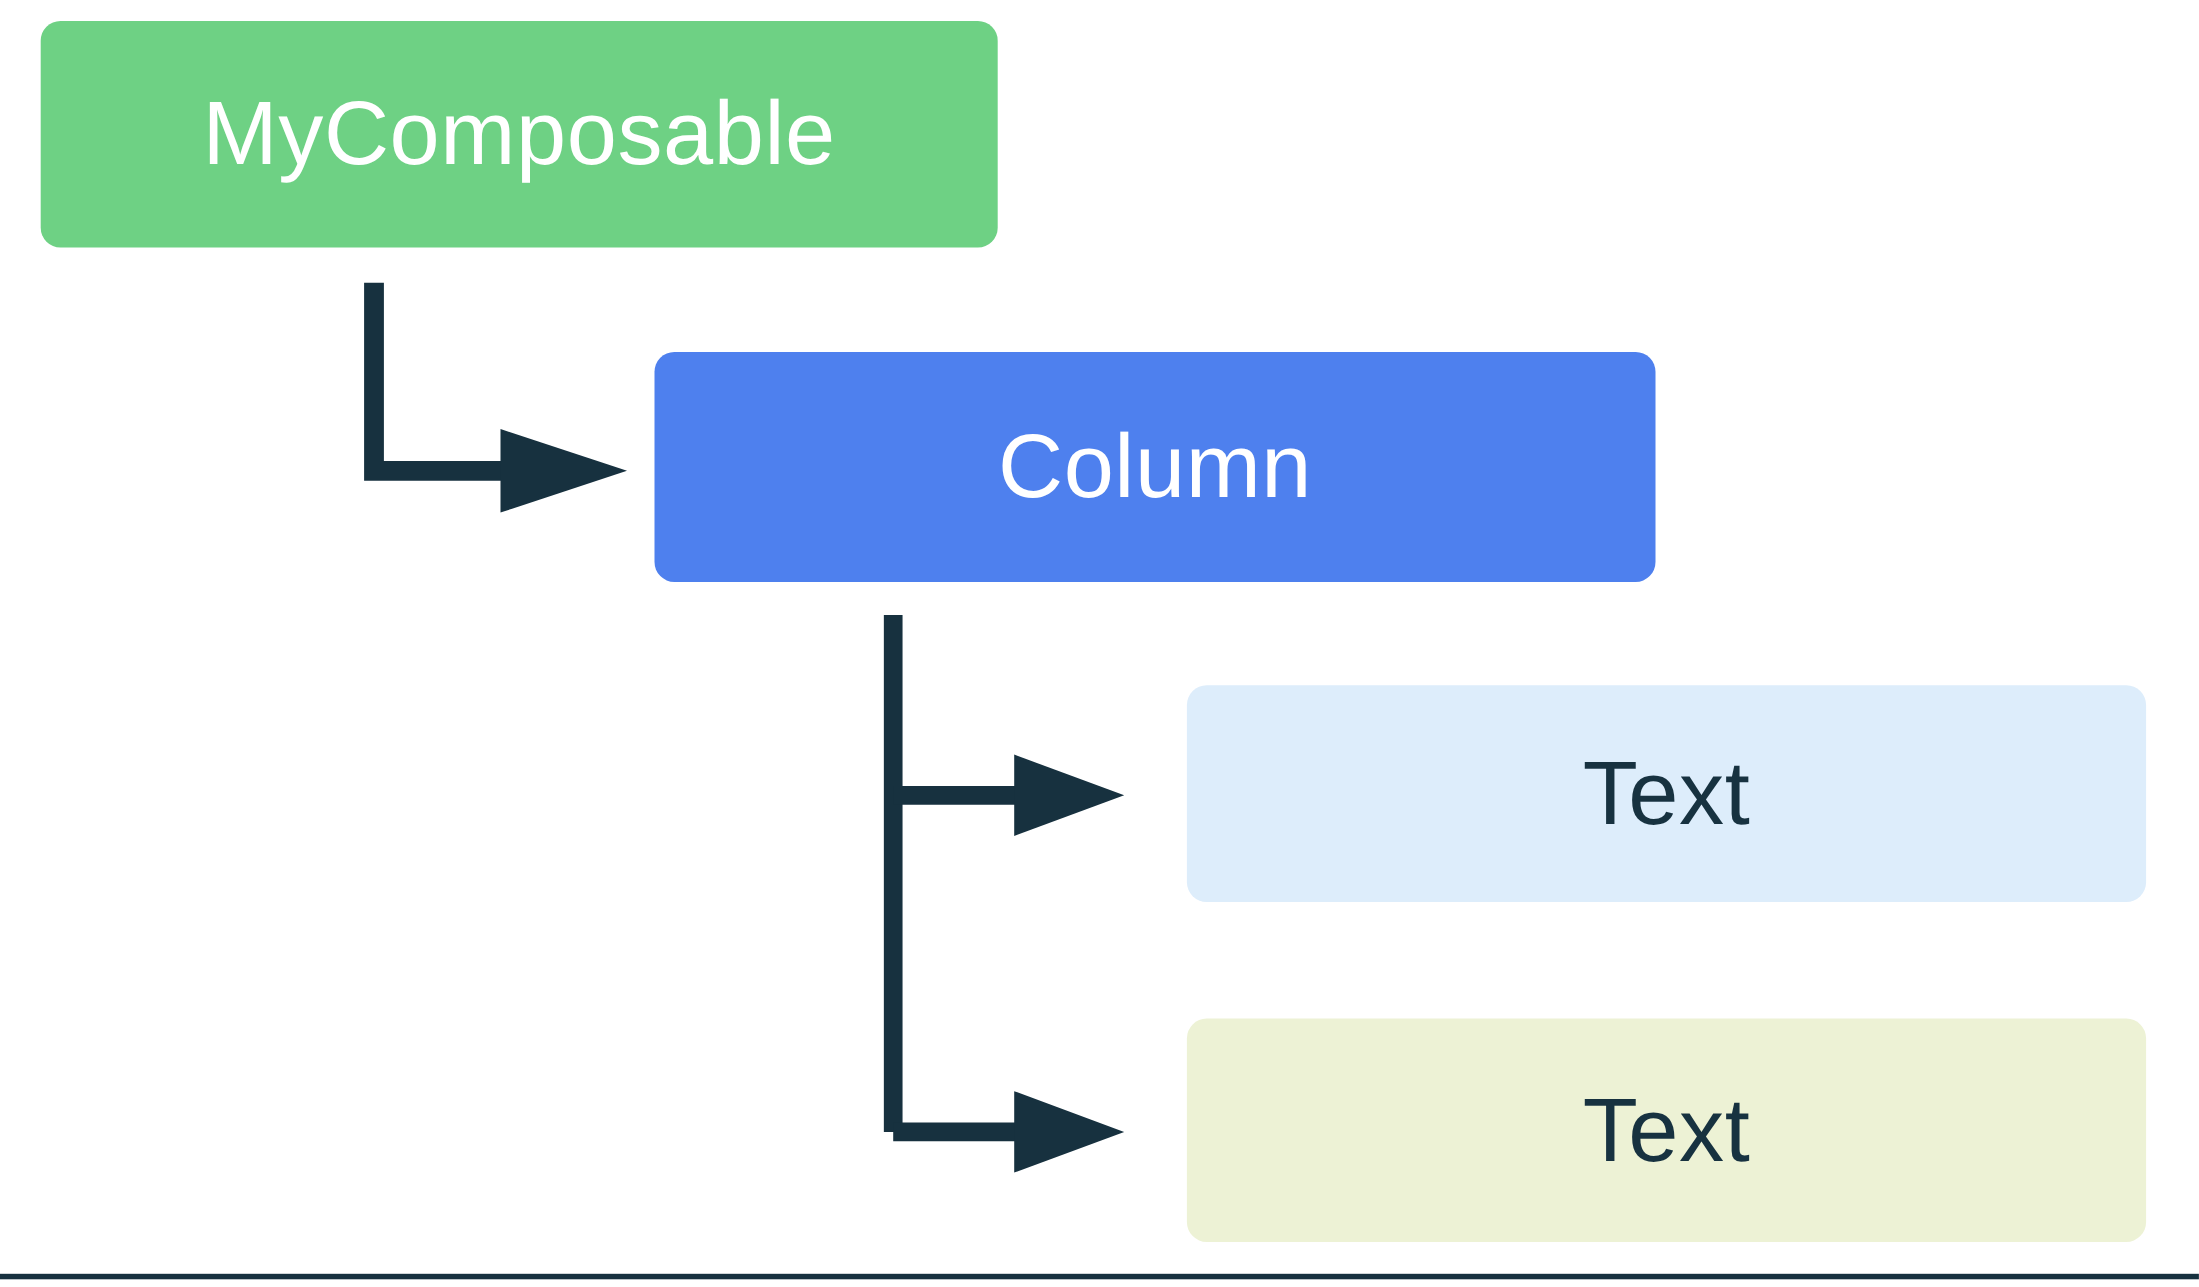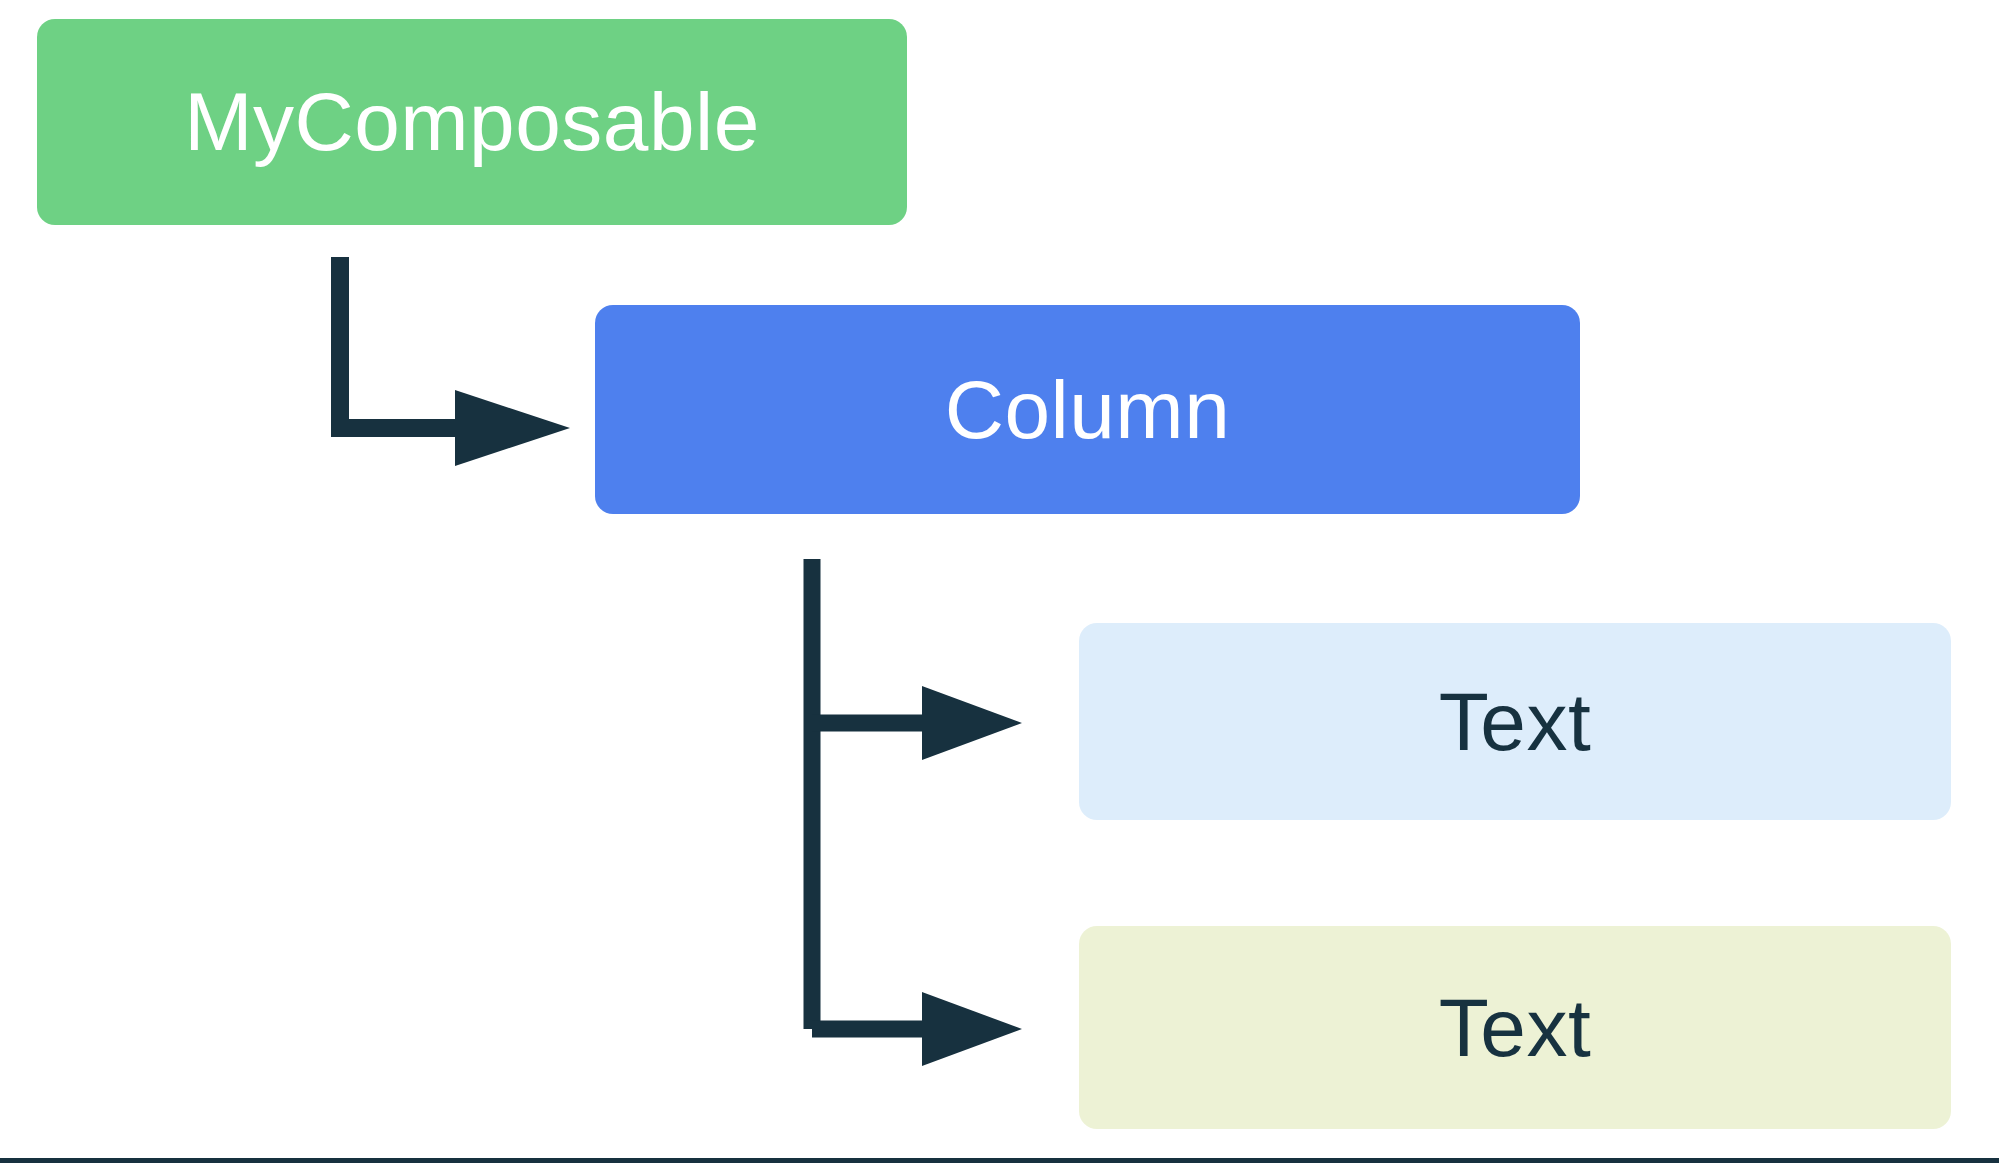--- a/index.html
+++ b/index.html
@@ -43,22 +43,22 @@
     background: #6ED184;
   }
   #node-root .node-label {
     color: #ffffff;
     font-size: 82px;
   }
 
   
   #node-column {
     left: 595px;
-    top: 305px;
-    width: 985px;
+    top: 320px;
+    width: 910px;
     height: 209px;
     background: #4E80EE;
   }
   #node-column .node-label {
     color: #ffffff;
     font-size: 82px;
   }
 
   
   #node-text-1 {

